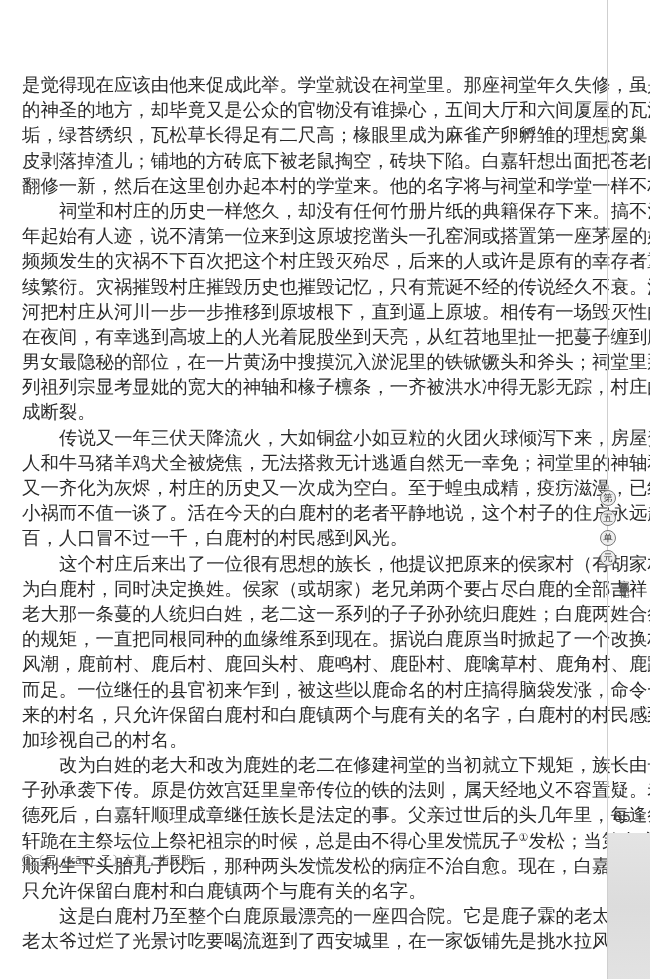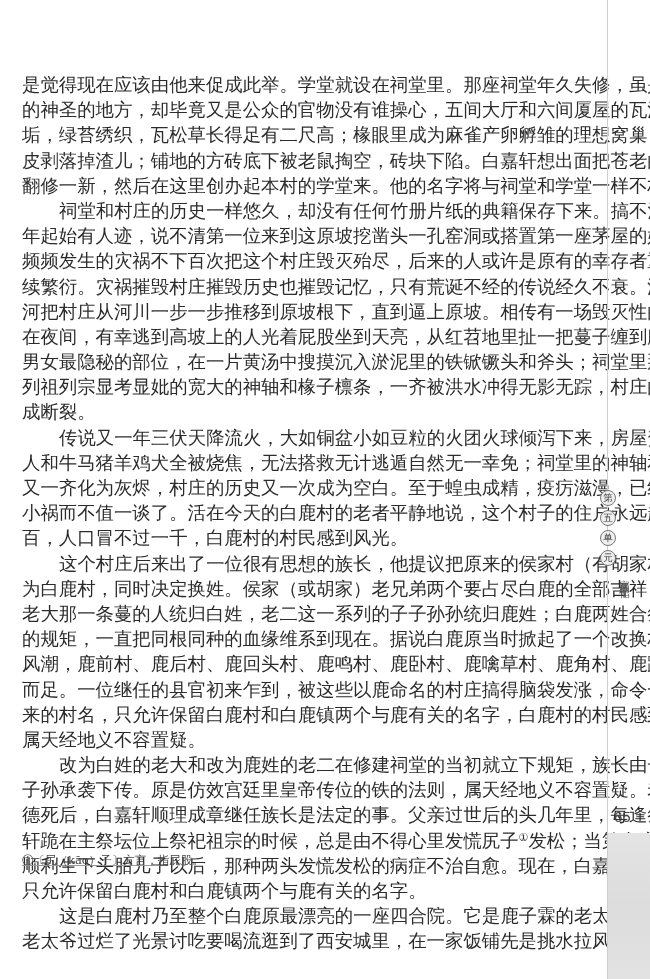--- a/index.html
+++ b/index.html
@@ -152,21 +152,21 @@
       <div class="line"><span>又一齐化为灰烬，村庄的历史又一次成为空白。至于蝗虫成精，疫疠滋漫，已经成为小灾</span></div>
       <div class="line"><span>小祸而不值一谈了。活在今天的白鹿村的老者平静地说，这个村子的住户永远超不过二</span></div>
       <div class="line last"><span>百，人口冒不过一千，白鹿村的村民感到风光。</span></div>
       <div class="line indent"><span>这个村庄后来出了一位很有思想的族长，他提议把原来的侯家村（有胡家村一说）改</span></div>
       <div class="line"><span>为白鹿村，同时决定换姓。侯家（或胡家）老兄弟两个要占尽白鹿的全部吉祥，商定族长</span></div>
       <div class="line"><span>老大那一条蔓的人统归白姓，老二这一系列的子子孙孙统归鹿姓；白鹿两姓合祭一个祠堂</span></div>
       <div class="line"><span>的规矩，一直把同根同种的血缘维系到现在。据说白鹿原当时掀起了一个改换村庄名称的</span></div>
       <div class="line"><span>风潮，鹿前村、鹿后村、鹿回头村、鹿鸣村、鹿卧村、鹿噙草村、鹿角村、鹿蹄村，不一</span></div>
       <div class="line"><span>而足。一位继任的县官初来乍到，被这些以鹿命名的村庄搞得脑袋发涨，命令一律恢复原</span></div>
       <div class="line"><span>来的村名，只允许保留白鹿村和白鹿镇两个与鹿有关的名字，白鹿村的村民感到风光，更</span></div>
-      <div class="line last"><span>属天经地义不容置疑。</span></div>
+      <div class="line last"><span>加珍视自己的村名。</span></div>
       <div class="line indent"><span>改为白姓的老大和改为鹿姓的老二在修建祠堂的当初就立下规矩，族长由长门白姓的</span></div>
       <div class="line"><span>子孙承袭下传。原是仿效宫廷里皇帝传位的铁的法则，属天经地义不容置疑。老族长白秉</span></div>
       <div class="line"><span>德死后，白嘉轩顺理成章继任族长是法定的事。父亲过世后的头几年里，每逢祭日，白嘉</span></div>
       <div class="line"><span>轩跪在主祭坛位上祭祀祖宗的时候，总是由不得心里发慌尻子</span><sup class="fn">①</sup><span>发松；当第七房女人仙草</span></div>
       <div class="line"><span>顺利生下头胎儿子以后，那种两头发慌发松的病症不治自愈。现在，白嘉轩怀里揣着一个</span></div>
       <div class="line last"><span>只允许保留白鹿村和白鹿镇两个与鹿有关的名字。</span></div>
       <div class="line indent"><span>这是白鹿村乃至整个白鹿原最漂亮的一座四合院。它是鹿子霖的老太爷的杰作。那位</span></div>
       <div class="line"><span>老太爷过烂了光景讨吃要喝流逛到了西安城里，在一家饭铺先是挑水拉风箱，后来竟学成</span></div>
     </div>
   <div class="footnote-rule"></div>

